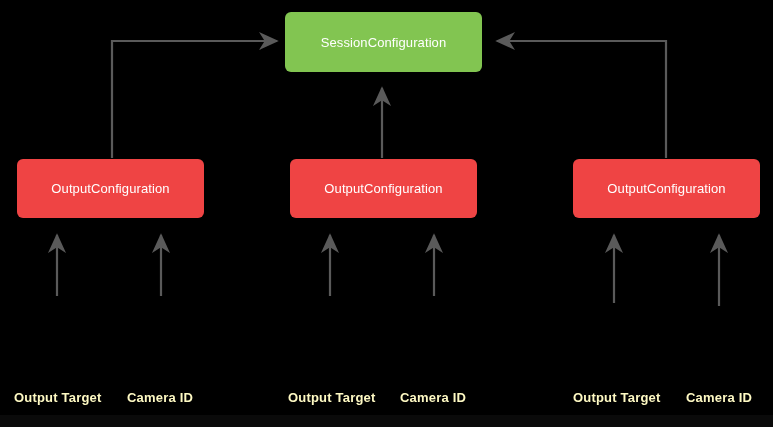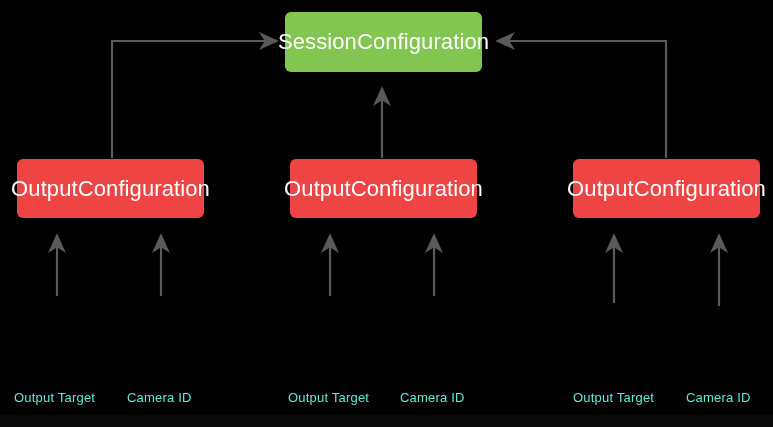--- a/index.html
+++ b/index.html
@@ -24,21 +24,21 @@
     background: #0a0a0a;
   }
   .node {
     position: absolute;
     box-sizing: border-box;
     display: flex;
     align-items: center;
     justify-content: center;
     border-radius: 6px;
     color: #ffffff;
-    font-size: 22px;
+    font-size: 13px;
     font-weight: 400;
     letter-spacing: 0.1px;
     white-space: nowrap;
   }
   .node.session {
     background: #82c551;
     left: 285px;
     top: 12px;
     width: 197px;
     height: 60px;
@@ -46,23 +46,23 @@
   .node.output {
     background: #ef4444;
     height: 59px;
   }
   .node.out-left   { left: 17px;  top: 159px; width: 187px; }
   .node.out-mid    { left: 290px; top: 159px; width: 187px; }
   .node.out-right  { left: 573px; top: 159px; width: 187px; }
 
   .leaf-label {
     position: absolute;
-    color: #5eead4;
+    color: #fef9c3;
     font-size: 13px;
-    font-weight: 400;
+    font-weight: 700;
     white-space: nowrap;
     letter-spacing: 0.2px;
   }
   svg.wires {
     position: absolute;
     left: 0;
     top: 0;
     width: 773px;
     height: 427px;
     pointer-events: none;

